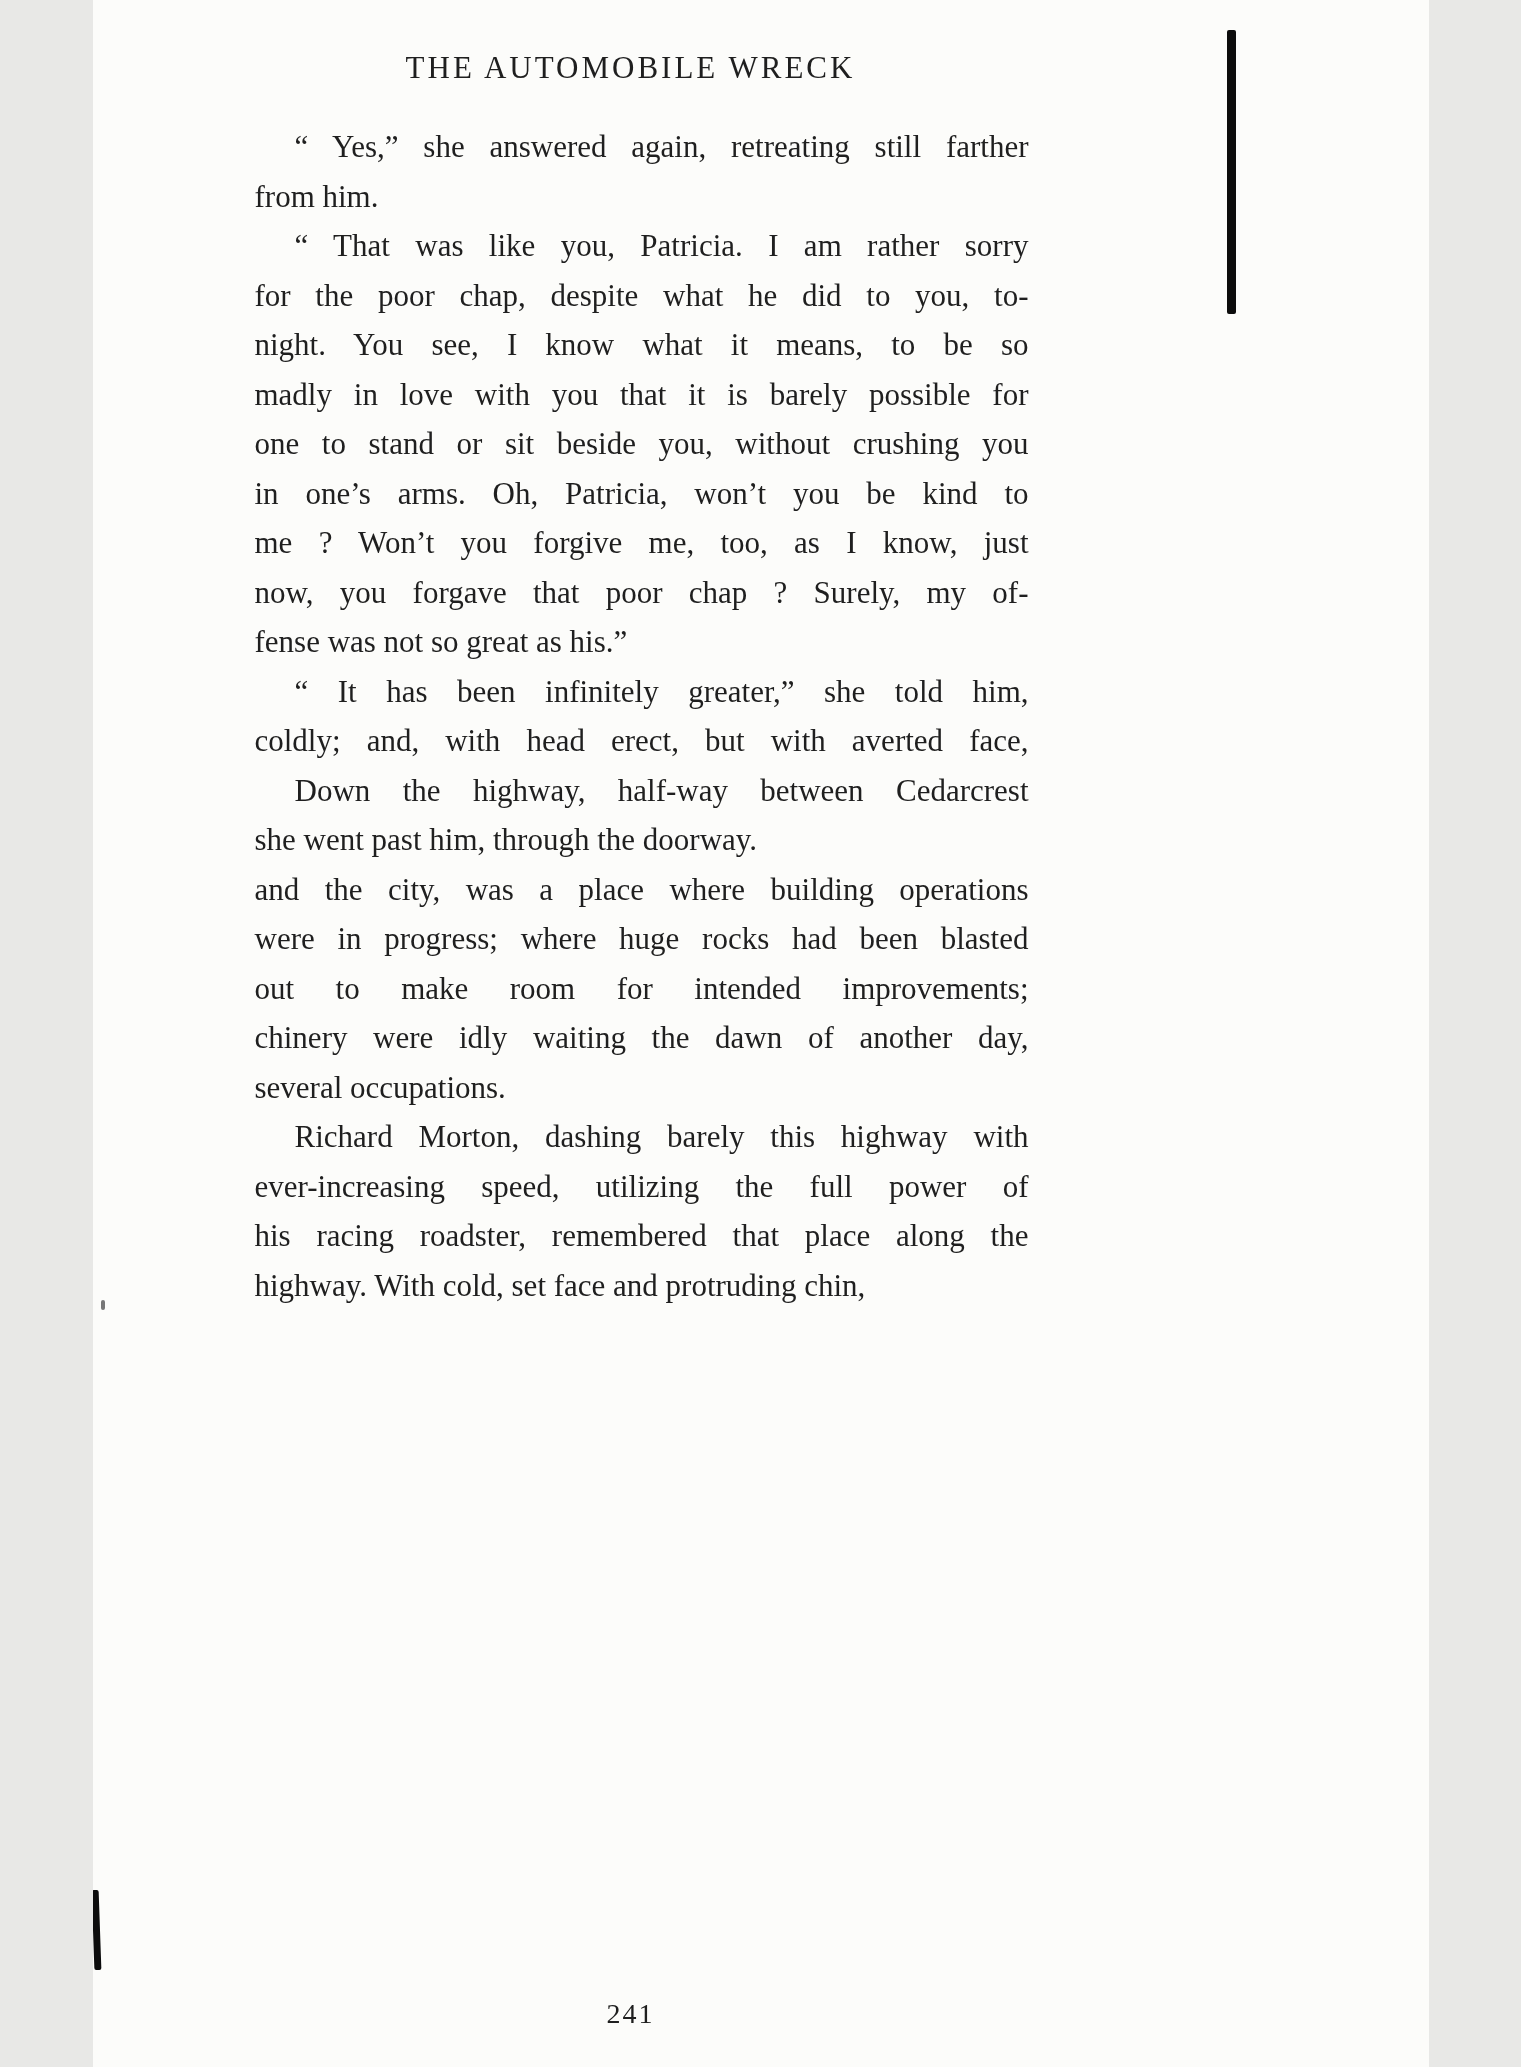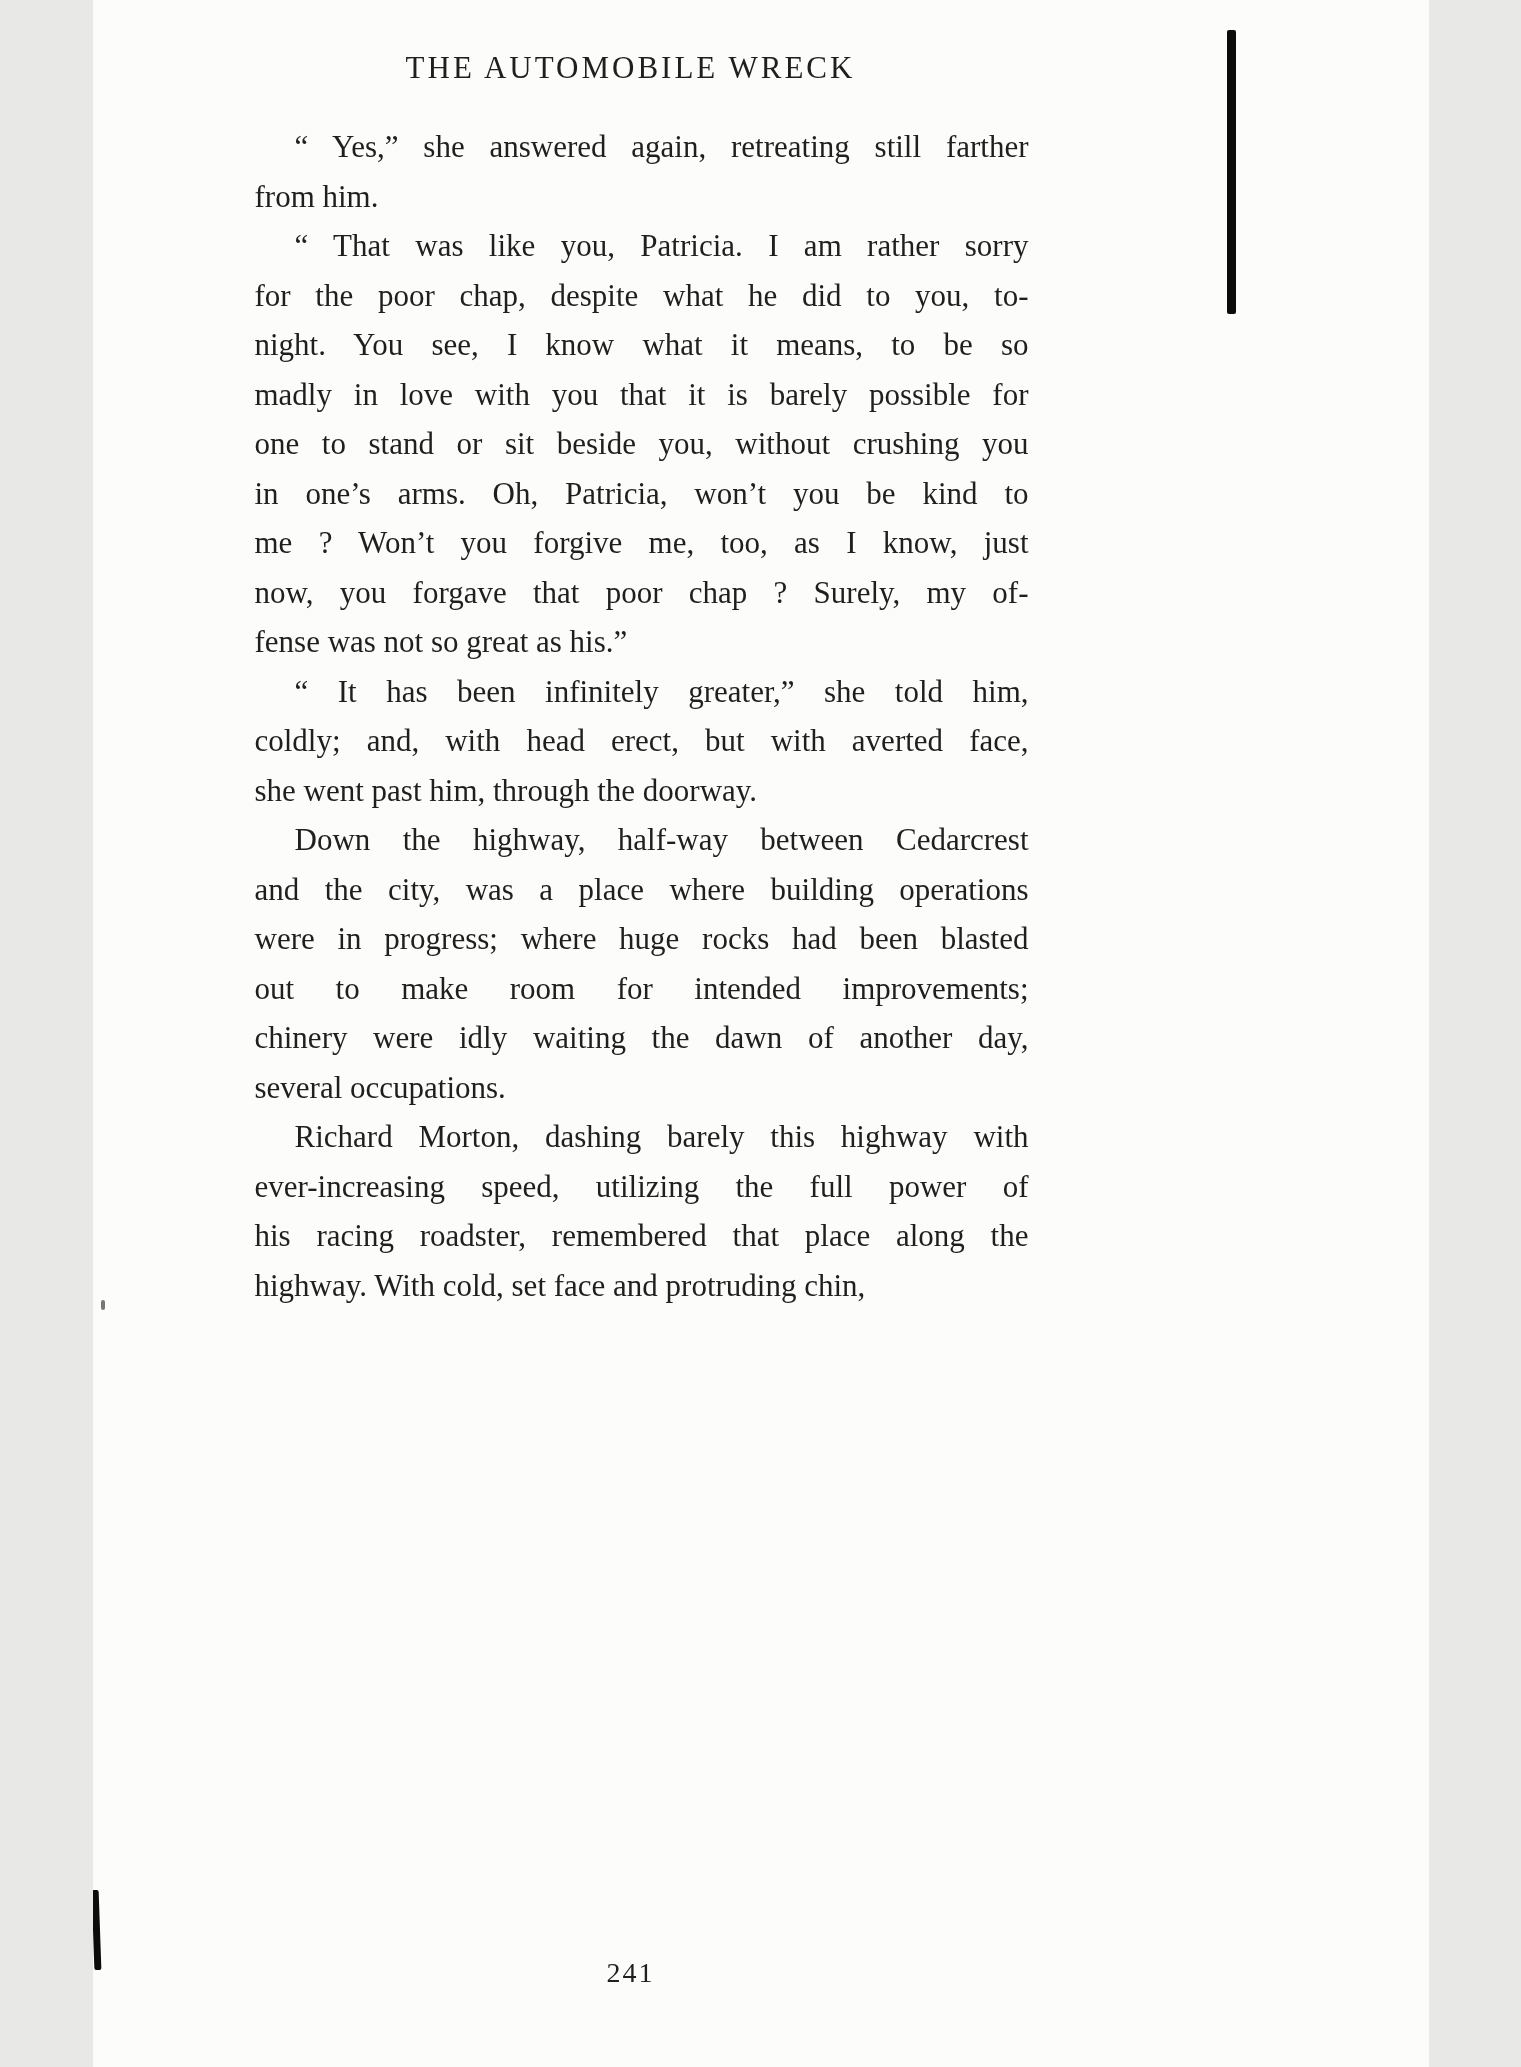--- a/index.html
+++ b/index.html
@@ -43,21 +43,21 @@
     margin-left: 24px;
   }
   .line.last {
     text-align-last: left;
   }
   .line.first {
     text-indent: 40px;
   }
   .page-number {
     position: absolute;
-    top: 1957px;
+    top: 1998px;
     left: 138px;
     width: 800px;
     text-align: center;
     font-size: 28px;
     letter-spacing: 2px;
   }
   .artifact {
     position: absolute;
     background: #0c0c0c;
   }
@@ -99,22 +99,22 @@
       <div class="line">for the poor chap, despite what he did to you, to-</div>
       <div class="line">night.  You see, I know what it means, to be so</div>
       <div class="line">madly in love with you that it is barely possible for</div>
       <div class="line">one to stand or sit beside you, without crushing you</div>
       <div class="line">in one’s arms.  Oh, Patricia, won’t you be kind to</div>
       <div class="line">me ?  Won’t you forgive me, too, as I know, just</div>
       <div class="line">now, you forgave that poor chap ?  Surely, my of-</div>
       <div class="line last">fense was not so great as his.”</div>
       <div class="line first">“ It has been infinitely greater,” she told him,</div>
       <div class="line">coldly; and, with head erect, but with averted face,</div>
+      <div class="line first">Down the highway, half-way between Cedarcrest</div>
       <div class="line last">she went past him, through the doorway.</div>
-      <div class="line first">Down the highway, half-way between Cedarcrest</div>
       <div class="line">and the city, was a place where building operations</div>
       <div class="line">were in progress; where huge rocks had been blasted</div>
       <div class="line">out to make room for intended improvements;</div>
       <div class="line">chinery were idly waiting the dawn of another day,</div>
       <div class="line last">several occupations.</div>
       <div class="line first">Richard Morton, dashing barely this highway with</div>
       <div class="line">ever-increasing speed, utilizing the full power of</div>
       <div class="line">his racing roadster, remembered that place along the</div>
       <div class="line last">highway.  With cold, set face and protruding chin,</div>
     </div>

